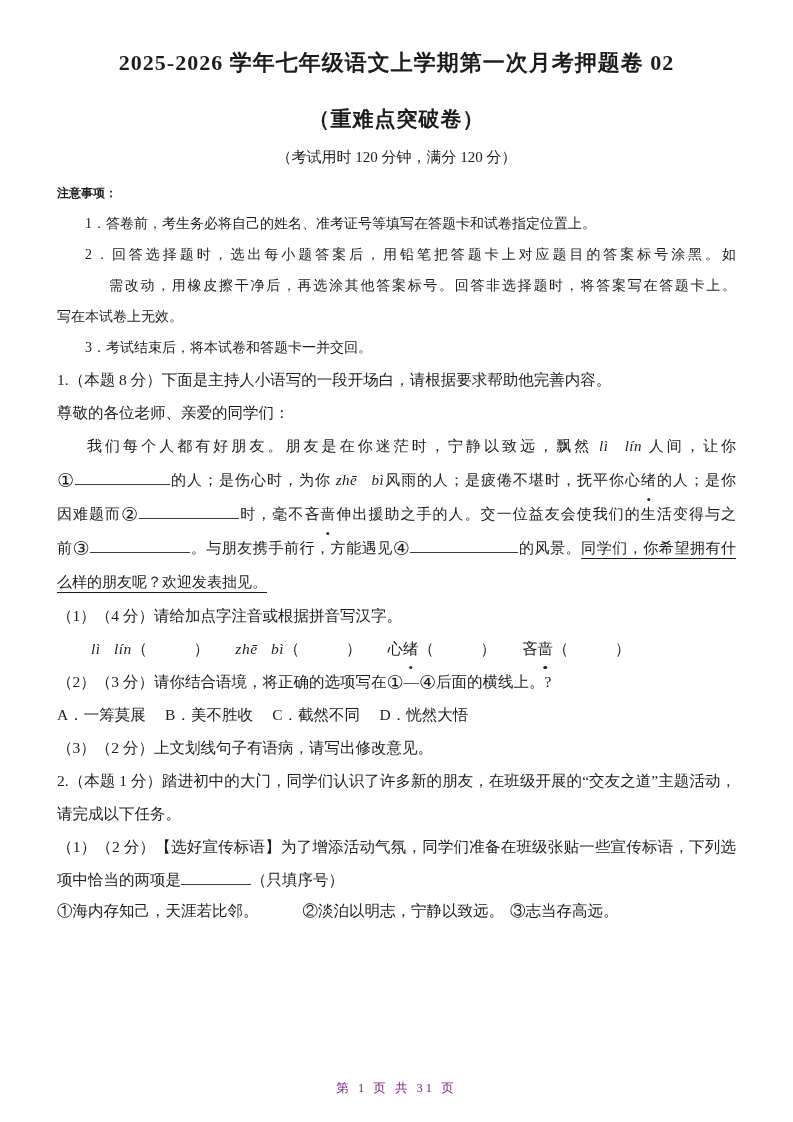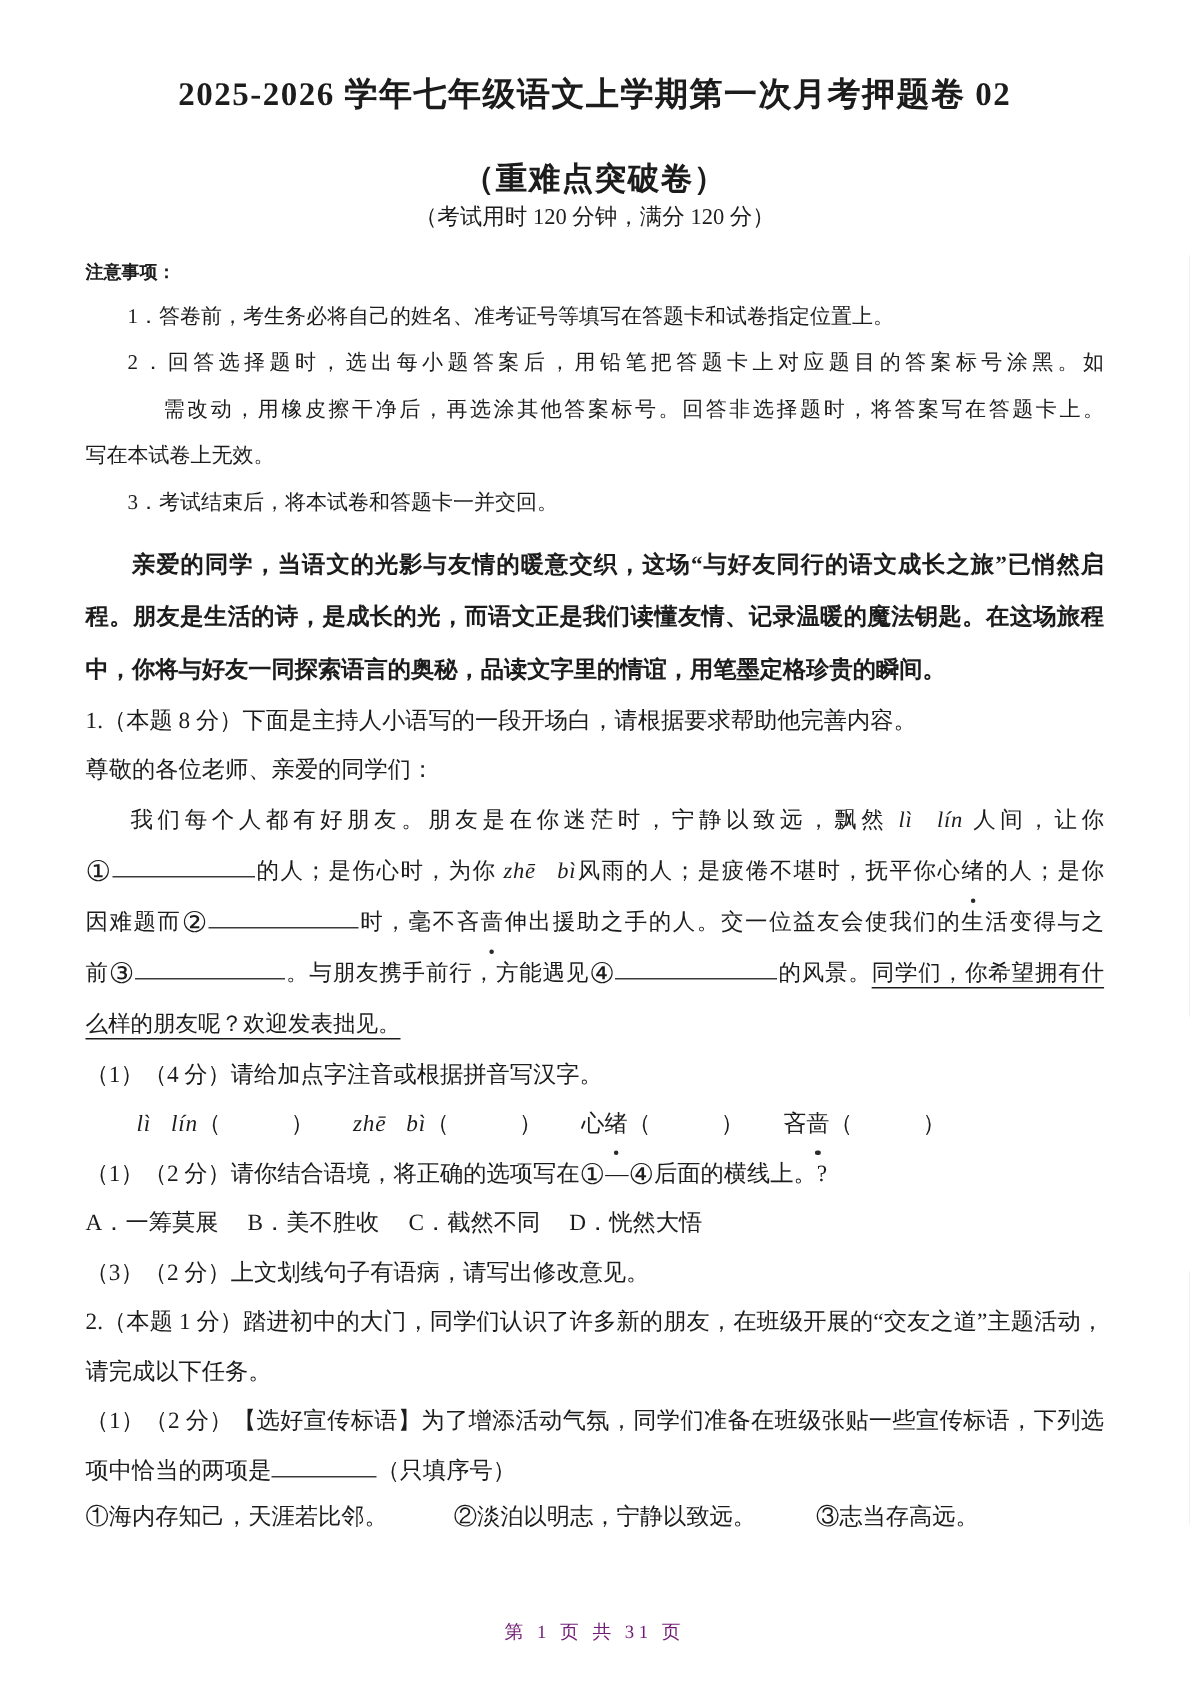--- a/index.html
+++ b/index.html
@@ -5,21 +5,21 @@
   html,body{margin:0;padding:0;background:#e8e8e8;}
   .doc{
     width:793px;height:1122px;background:#ffffff;margin:0 auto;
     font-family:"Liberation Serif","DejaVu Serif",serif;color:#1c1c1c;
     position:relative;padding:0 57px;box-sizing:border-box;overflow:hidden;
   }
   .c{text-align:center;}
   .sans{font-family:"Liberation Sans","DejaVu Sans",sans-serif;}
   .title1{margin-top:48px;font-size:22px;line-height:30px;font-weight:bold;letter-spacing:1px;}
   .title2{margin-top:26px;font-size:21px;line-height:30px;font-weight:bold;letter-spacing:1px;}
-  .meta{font-size:15px;line-height:22px;}
+  .meta{margin-top:12px;font-size:15px;line-height:22px;}
   .nlabel{margin-top:10px;font-size:12px;line-height:30px;font-weight:bold;}
   .ln{font-size:14px;line-height:31px;}
   .ind1{padding-left:28px;}
   .ind2{padding-left:52px;}
   .fill{text-align:justify;text-align-last:justify;}
   .just{text-align:justify;}
   .intro{margin-top:8px;font-size:15.5px;line-height:35px;font-weight:bold;text-indent:2em;}
   .h1{margin-top:4px;font-size:16.5px;line-height:30px;font-weight:bold;}
   .q{font-size:15.5px;line-height:33px;}
   .open{font-size:15px;line-height:34px;}
@@ -28,63 +28,62 @@
   .circ{font-size:19px;line-height:1;font-family:"DejaVu Sans",sans-serif;vertical-align:-2px;}
   .blank{display:inline-block;border-bottom:1.2px solid #3a3a3a;height:15px;}
   .w95{width:95px;}.w100{width:100px;}.w108{width:108px;}.w70{width:70px;}
   .dt{position:relative;display:inline-block;}
   .dt::after{content:"";position:absolute;left:50%;bottom:-4px;transform:translateX(-50%);
     width:3.5px;height:3.5px;border-radius:50%;background:#2a2a2a;}
   .ul{text-decoration:underline;text-underline-offset:5px;}
   .pyrow{padding-left:34px;}
   .pg{margin-right:26px;}
   .slog1{margin-right:44px;}
-  .slog2{margin-right:40px;}
+  .slog2{margin-right:6px;}
   .slogans{line-height:30px;}
   .footer{position:absolute;left:0;right:0;top:1078px;text-align:center;
     font-size:12.5px;line-height:20px;letter-spacing:3px;color:#701a75;}
 </style>
 </head>
 <body>
 
 <div class="doc">
 
   <div class="title1 c">2025-2026 学年七年级语文上学期第一次月考押题卷 02</div>
   <div class="title2 c">（重难点突破卷）</div>
   <div class="meta c">（考试用时 120 分钟，满分 120 分）</div>
 
   <div class="nlabel sans">注意事项：</div>
   <div class="ln ind1">1．答卷前，考生务必将自己的姓名、准考证号等填写在答题卡和试卷指定位置上。</div>
   <div class="ln ind1 fill">2．回答选择题时，选出每小题答案后，用铅笔把答题卡上对应题目的答案标号涂黑。如</div>
   <div class="ln ind2 fill">需改动，用橡皮擦干净后，再选涂其他答案标号。回答非选择题时，将答案写在答题卡上。</div>
   <div class="ln">写在本试卷上无效。</div>
   <div class="ln ind1">3．考试结束后，将本试卷和答题卡一并交回。</div>
 
-  <div class="intro just">亲爱的同学，当语文的光影与友情的暖意交织，这场“与好友同行的语文成长之旅”已悄然启程。朋友是生活的诗，是成长的光，而语文正是我们读懂友情、记录温暖的魔法钥匙。在这场旅程中，你将与好友一同探索语言的奥秘，品读文字里的情谊，用笔墨定格珍贵的瞬间。</div>
 
 
   <div class="q just">1.（本题 8 分）下面是主持人小语写的一段开场白，请根据要求帮助他完善内容。</div>
 
   <div class="q">尊敬的各位老师、亲爱的同学们：</div>
 
   <div class="open fill indent2em"><span>我们每个人都有好朋友。朋友是在你迷茫时，宁静以致远，飘然 </span><span class="py">lì lín</span><span> 人间，让你</span></div>
 
   <div class="open fill"><span class="circ">①</span><span class="blank w95"></span><span>的人；是伤心时，为你 </span><span class="py">zhē bì</span><span>风雨的人；是疲倦不堪时，抚平你心</span><span class="dt">绪</span><span>的人；是你</span></div>
 
   <div class="open fill"><span>因难题而</span><span class="circ">②</span><span class="blank w100"></span><span>时，毫不吝</span><span class="dt">啬</span><span>伸出援助之手的人。交一位益友会使我们的生活变得与之</span></div>
 
   <div class="open fill"><span>前</span><span class="circ">③</span><span class="blank w100"></span><span>。与朋友携手前行，方能遇见</span><span class="circ">④</span><span class="blank w108"></span><span>的风景。</span><span class="ul">同学们，你希望拥有什</span></div>
 
   <div class="open"><span class="ul">么样的朋友呢？欢迎发表拙见。</span></div>
 
   <div class="q">（1）（4 分）请给加点字注音或根据拼音写汉字。</div>
 
   <div class="q pyrow"><span class="pg"><span class="py">lì lín</span><span>（　　　）</span></span><span class="pg"><span class="py">zhē bì</span><span>（　　　）</span></span><span class="pg"><span>心</span><span class="dt">绪</span><span>（　　　）</span></span><span><span>吝</span><span class="dt">啬</span><span>（　　　）</span></span></div>
 
-  <div class="q"><span>（1）（2 分）请你结合语境，将正确的选项写在</span><span class="circ">①</span><span>—</span><span class="circ">④</span><span>后面的横线上。?</span></div>
+  <div class="q"><span>（2）（3 分）请你结合语境，将正确的选项写在</span><span class="circ">①</span><span>—</span><span class="circ">④</span><span>后面的横线上。?</span></div>
 
   <div class="q">A．一筹莫展　 B．美不胜收　 C．截然不同　 D．恍然大悟</div>
 
   <div class="q">（3）（2 分）上文划线句子有语病，请写出修改意见。</div>
 
   <div class="q just">2.（本题 1 分）踏进初中的大门，同学们认识了许多新的朋友，在班级开展的“交友之道”主题活动，请完成以下任务。</div>
 
   <div class="q just"><span>（1）（2 分）【选好宣传标语】为了增添活动气氛，同学们准备在班级张贴一些宣传标语，下列选项中恰当的两项是</span><span class="blank w70"></span><span>（只填序号）</span></div>
 
   <div class="q slogans"><span class="slog1">①海内存知己，天涯若比邻。</span><span class="slog2">②淡泊以明志，宁静以致远。</span><span>③志当存高远。</span></div>

